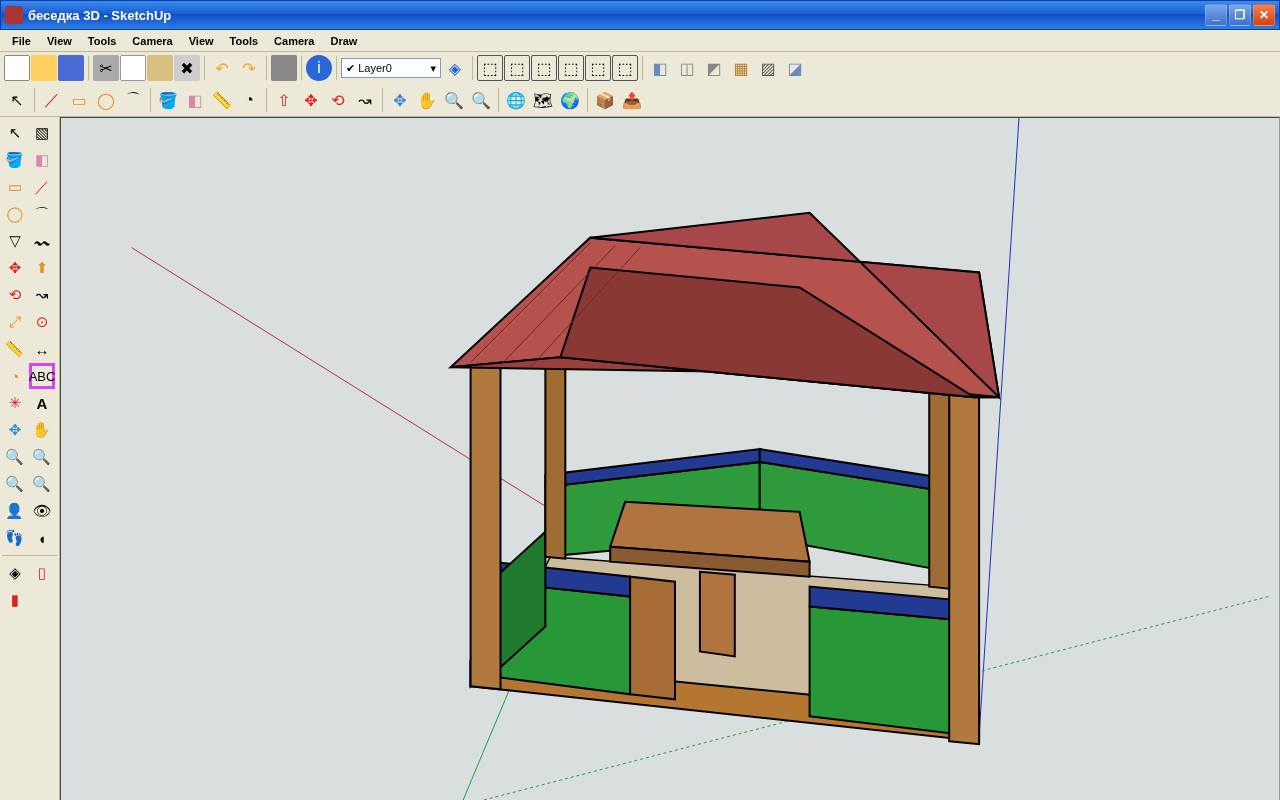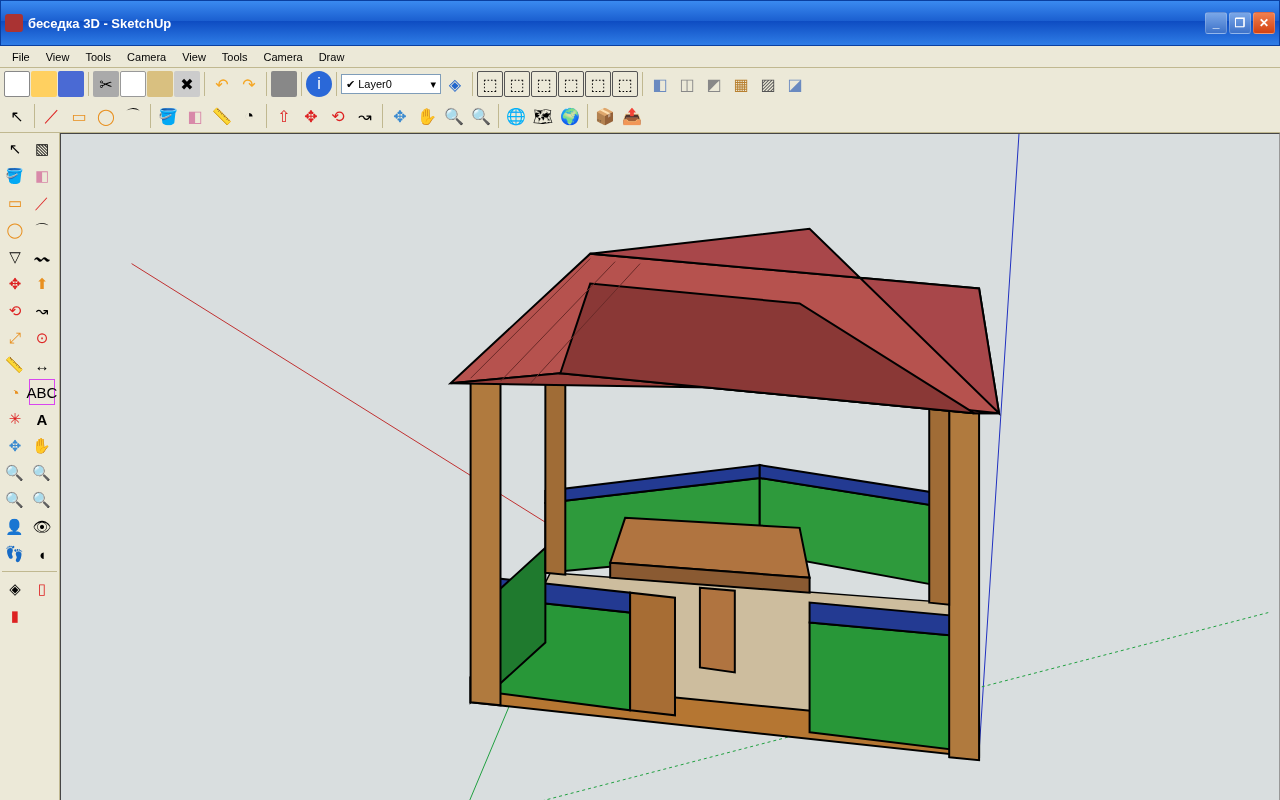--- a/index.html
+++ b/index.html
@@ -1,24 +1,24 @@
 <!DOCTYPE html>
 <html><head>
 <meta charset="utf-8">
 <style>
 * { margin:0; padding:0; box-sizing:border-box; font-family:Tahoma,sans-serif; }
 html,body { width:1280px; height:800px; overflow:hidden; }
-.titlebar { height:46px; background:linear-gradient(to bottom,#3a8af0 0%,#1b5fd0 45%,#0e4cc2 46%,#2f7de6 100%); display:flex; align-items:center; color:#fff; font-size:13px; font-weight:bold; padding:0 4px; border:1px solid #0a3fa0; }
+.titlebar { height:30px; background:linear-gradient(to bottom,#3a8af0 0%,#1b5fd0 45%,#0e4cc2 46%,#2f7de6 100%); display:flex; align-items:center; color:#fff; font-size:13px; font-weight:bold; padding:0 4px; border:1px solid #0a3fa0; }
 .titlebar .ticon { width:18px; height:18px; background:#a33; border-radius:3px; margin-right:5px; }
 .titlebar .spacer { flex:1; }
 .winbtn { width:22px; height:22px; margin-left:2px; border:1px solid #fff3; border-radius:3px; display:flex; align-items:center; justify-content:center; color:#fff; font-size:12px; font-weight:bold; }
 .mn { background:linear-gradient(to bottom,#7aa7e8,#3d72c9); }
 .cl { background:linear-gradient(to bottom,#f08050,#d34212); }
 
-.menubar { height:22px; background:#ece9d8; border-bottom:1px solid #c0b890; display:flex; align-items:center; font-size:11px; padding:0 4px; }
+.menubar { height:22px; background:#ece9d8; border-bottom:1px solid #c0b890; display:flex; align-items:center; font-size:11px; padding:0 4px;font-weight:bold; }
 .menubar span { padding:2px 8px; }
 
 .toolstrip { background:#ece9d8; border-bottom:1px solid #c0b890; }
 .trow { height:32px; display:flex; align-items:center; padding:1px 4px; gap:1px; }
 .tb { width:26px; height:26px; display:flex; align-items:center; justify-content:center; border:1px solid transparent; border-radius:2px; font-size:16px; }
 .sep { width:1px; height:24px; background:#c0b890; margin:0 3px; display:inline-block; }
 .layerbox { width:100px; height:20px; border:1px solid #7f9db9; background:#fff; font-size:11px; padding:1px 4px; display:flex; align-items:center; justify-content:space-between; }
 
 .mainarea { display:flex; height:684px; background:#ece9d8; }
 .sidetools { width:60px; border-right:1px solid #c0b890; display:flex; flex-wrap:wrap; align-content:flex-start; padding:3px 2px; gap:1px; }
@@ -139,21 +139,21 @@
     <div class="st" title="Freehand">〰</div>
     <div class="st i-red" title="Move">✥</div>
     <div class="st i-or" title="Push/Pull">⬆</div>
     <div class="st i-red" title="Rotate">⟲</div>
     <div class="st" title="Follow Me">↝</div>
     <div class="st i-or" title="Scale">⤢</div>
     <div class="st i-red" title="Offset">⊙</div>
     <div class="st" title="Tape Measure">📏</div>
     <div class="st" title="Dimensions">↔</div>
     <div class="st i-or" title="Protractor">◔</div>
-    <div class="st" style="border:1px solid #d946ef;font-size:15px" title="Text">ABC</div>
+    <div class="st" style="border:3px solid #d946ef;font-size:13px" title="Text">ABC</div>
     <div class="st i-red" title="Axes">✳</div>
     <div class="st" style="font-weight:bold" title="3D Text">A</div>
     <div class="st i-orb" title="Orbit">✥</div>
     <div class="st" title="Pan">✋</div>
     <div class="st" title="Zoom">🔍</div>
     <div class="st" title="Zoom Extents">🔍</div>
     <div class="st i-bl" title="Previous">🔍</div>
     <div class="st i-bl" title="Next">🔍</div>
     <div class="st" title="Position Camera">👤</div>
     <div class="st" title="Look Around">👁</div>

